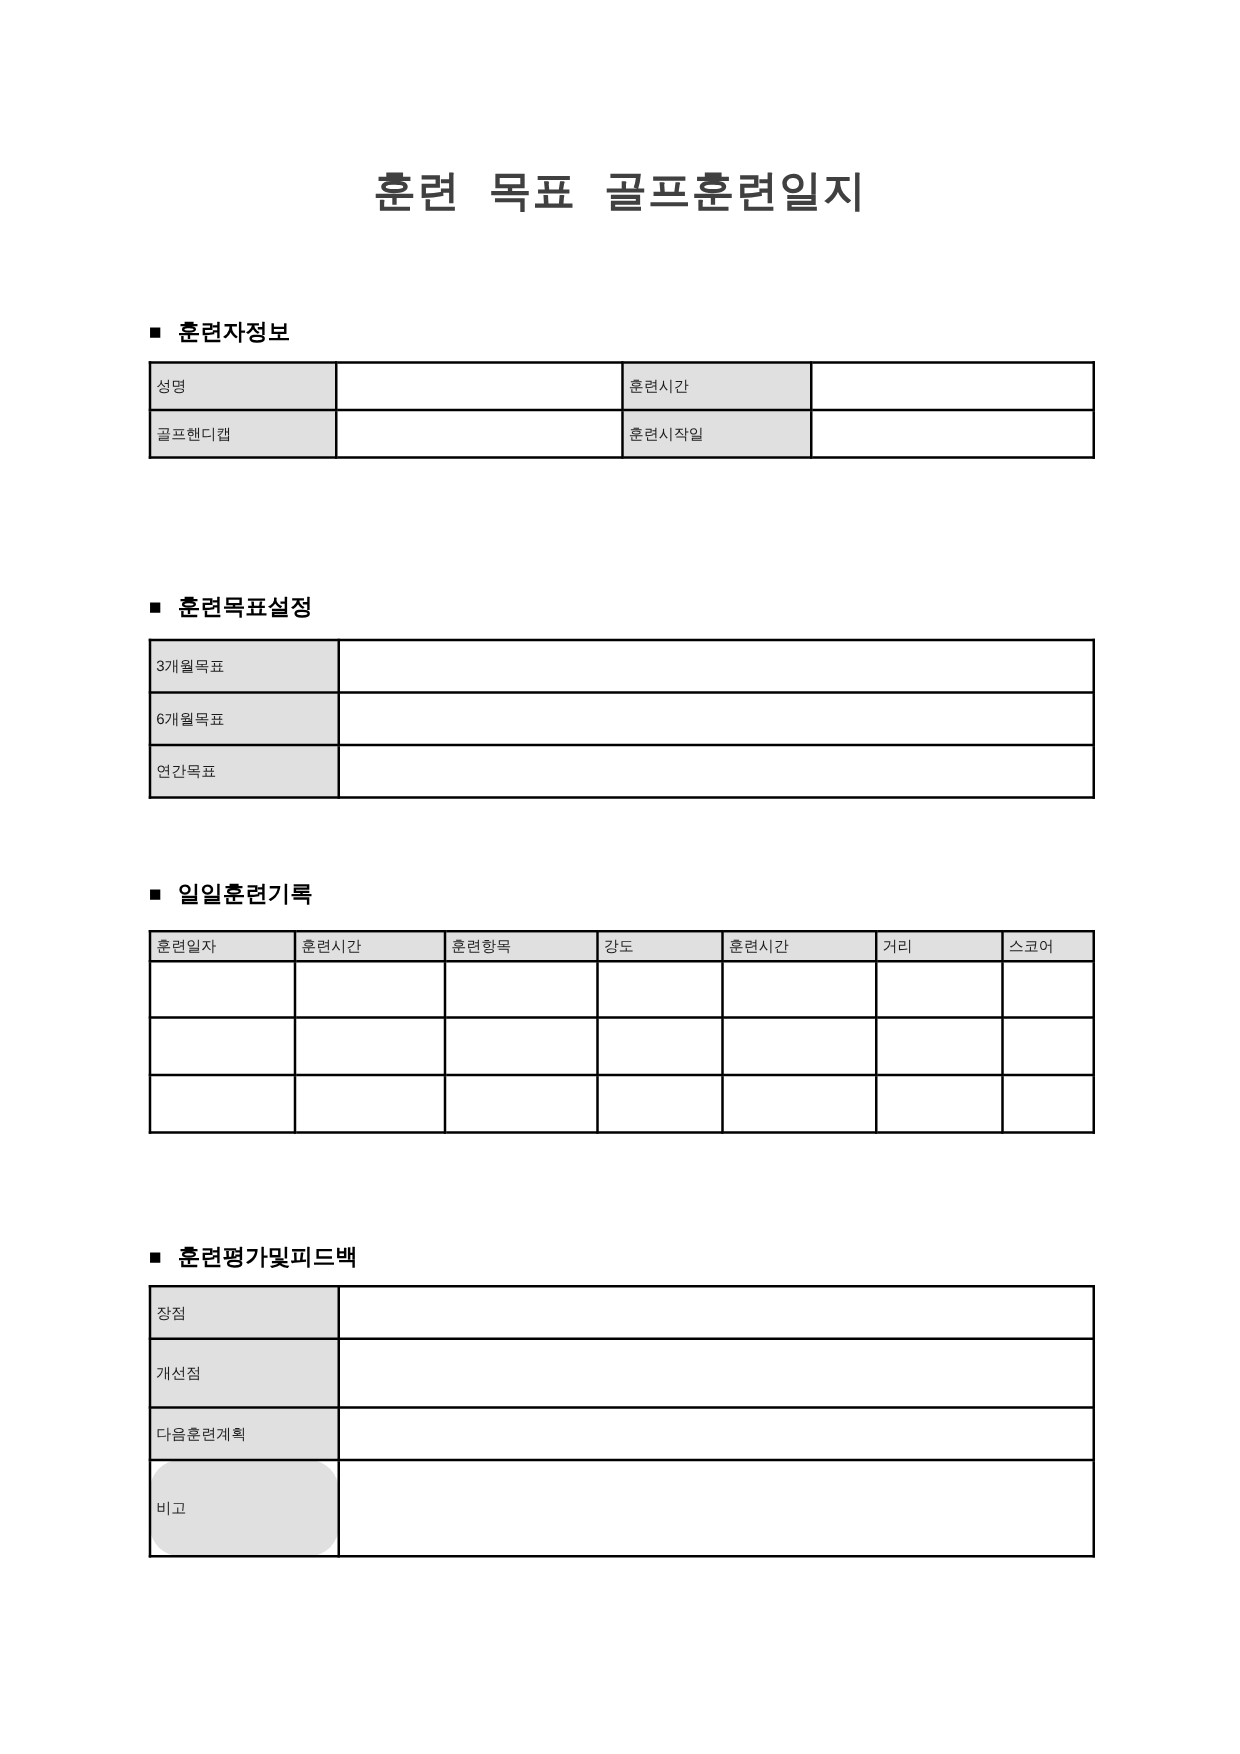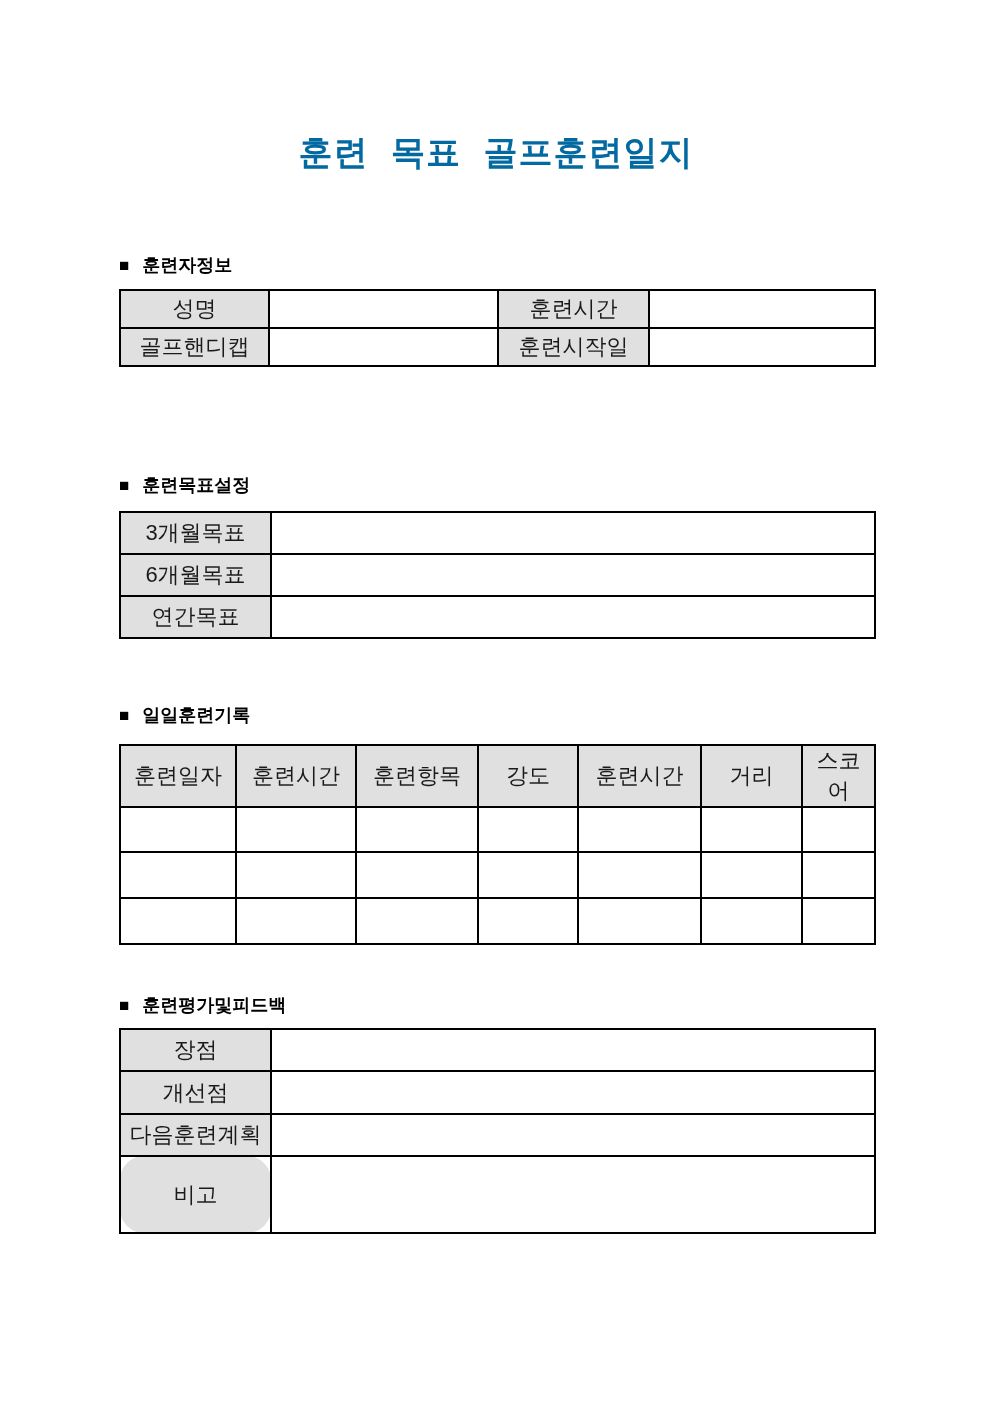--- a/index.html
+++ b/index.html
@@ -8,48 +8,48 @@
     width:992px; height:1403px;
     position:relative;
     font-family:"Liberation Sans","DejaVu Sans",sans-serif;
     color:#000000;
   }
   .doc-title {
     position:absolute; top:130px; left:0; width:992px;
     text-align:center;
     font-size:34px; font-weight:bold;
     word-spacing:12px; letter-spacing:1px;
-    color:#0369a1;
+    color:#404040;
   }
   .section-heading {
     position:absolute; left:119px;
     display:flex; align-items:center; gap:13px;
     font-size:18px; font-weight:bold; color:#000000;
   }
   .section-heading .bullet { font-size:17px; line-height:1; }
   table.tbl {
     position:absolute; left:119px;
     width:755px;
     border-collapse:collapse;
     table-layout:fixed;
   }
   table.tbl td, table.tbl th {
     border:2px solid #000000;
-    font-size:22px; font-weight:normal;
+    font-size:12px; font-weight:normal;
     color:#1a1a1a;
-    text-align:center; vertical-align:middle;
+    text-align:left; vertical-align:middle;
     padding:0 4px;
     overflow:hidden;
   }
   td.lbl, th.hdr { background:#e0e0e0; }
   td.val { background:#ffffff; }
   tr.h38 td { height:38px; }
   tr.h40 th { height:24px; }
   tr.h42 td { height:42px; }
-  tr.h43 td { height:43px; }
+  tr.h43 td { height:55px; }
   tr.h45 td { height:45px; }
   tr.h46 td { height:46px; }
   tr.h77 td { height:77px;border-radius:24px; }
 </style>
 </head>
 <body>
 
 <div>
 
   <h1 class="doc-title">훈련 목표 골프훈련일지</h1>

